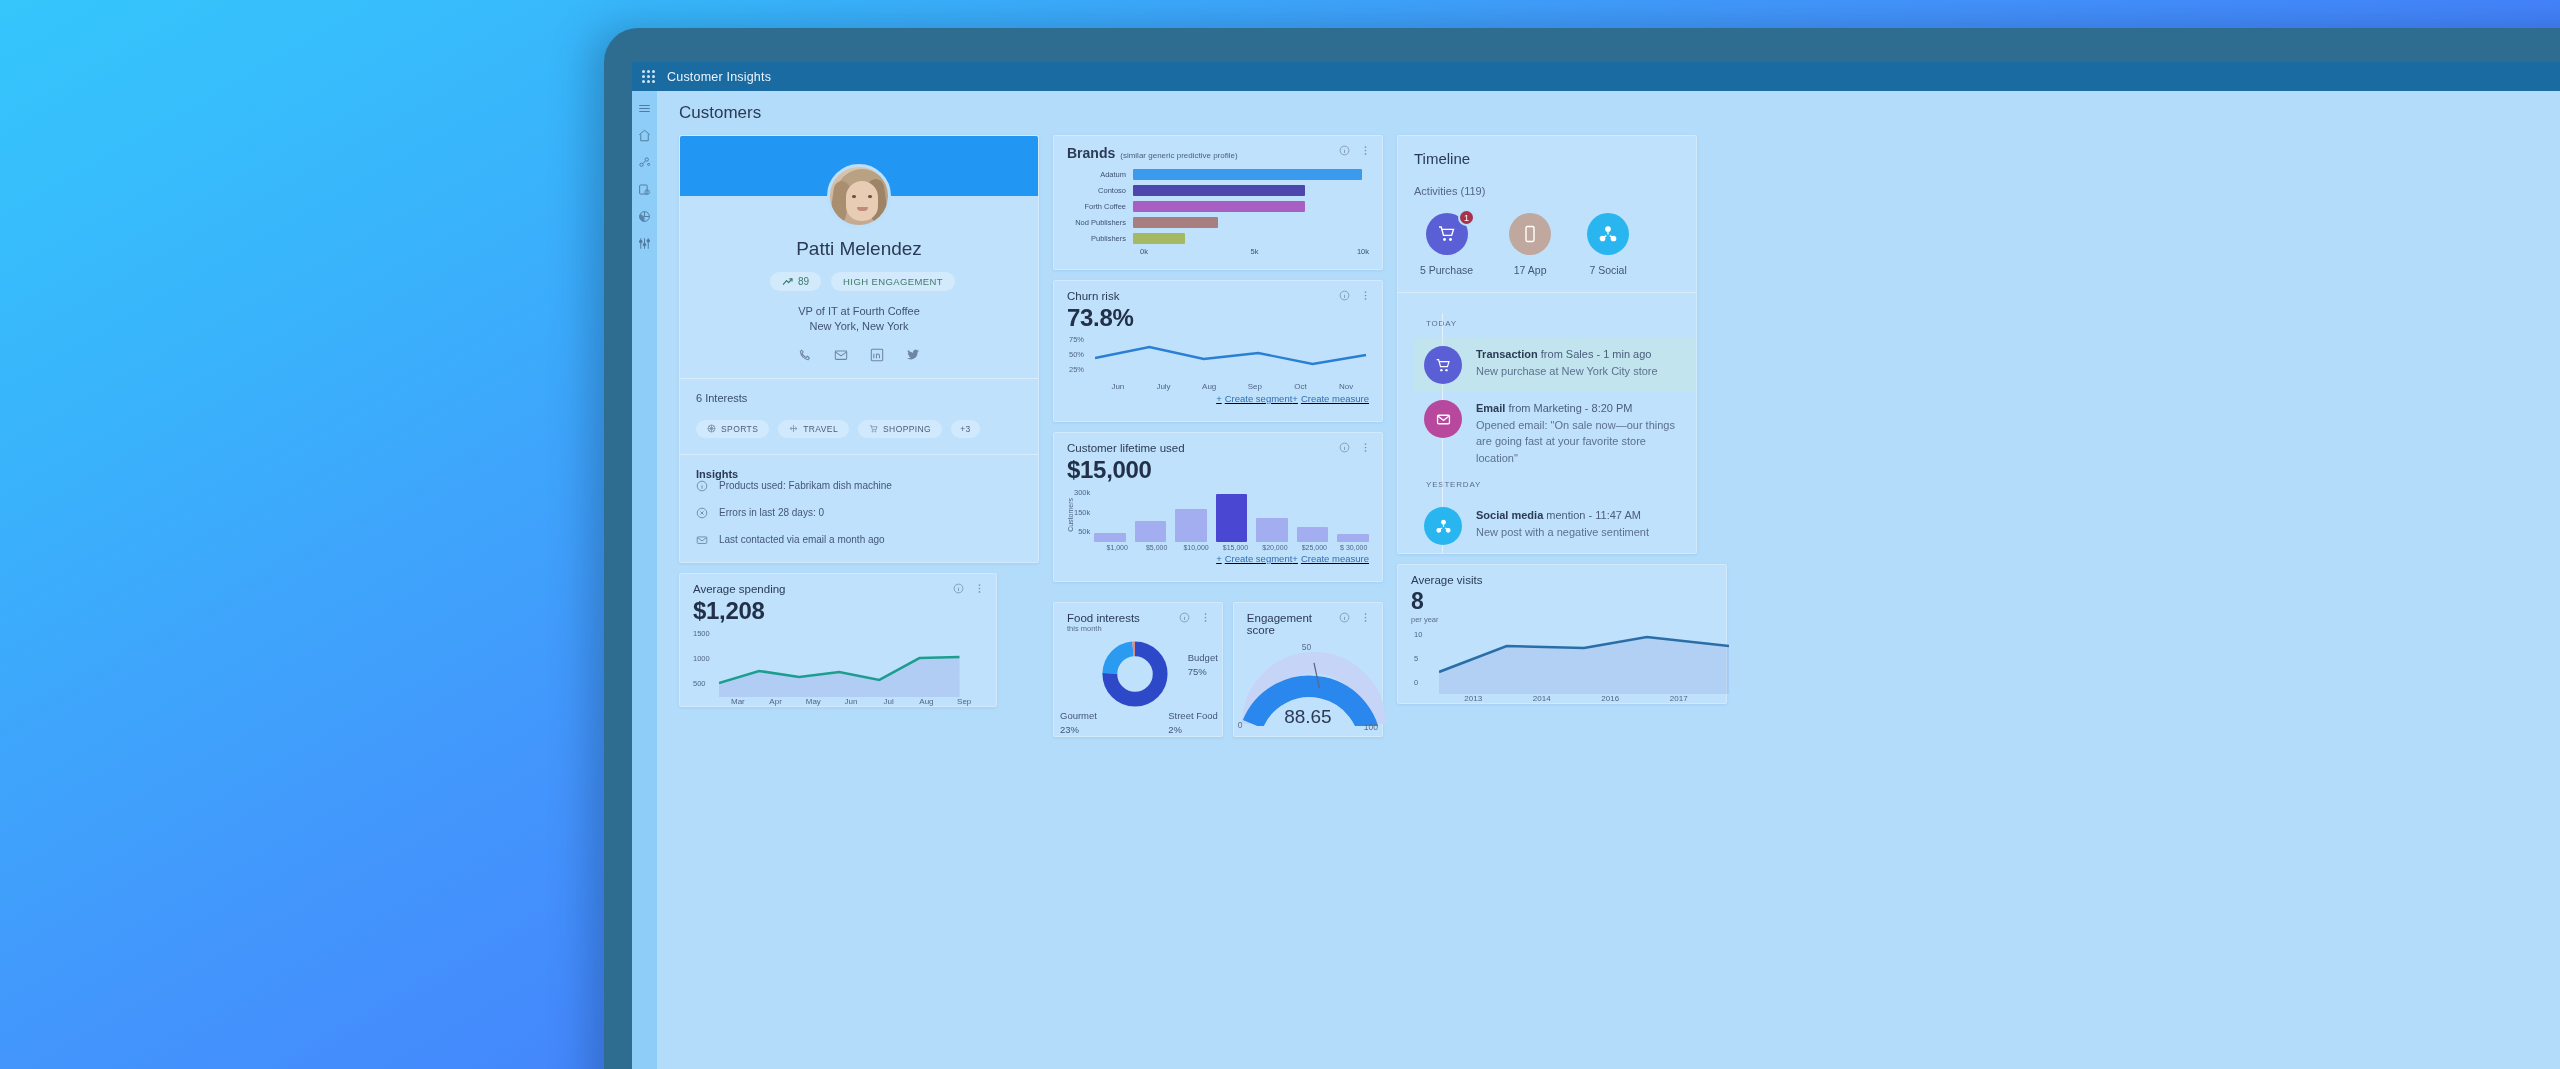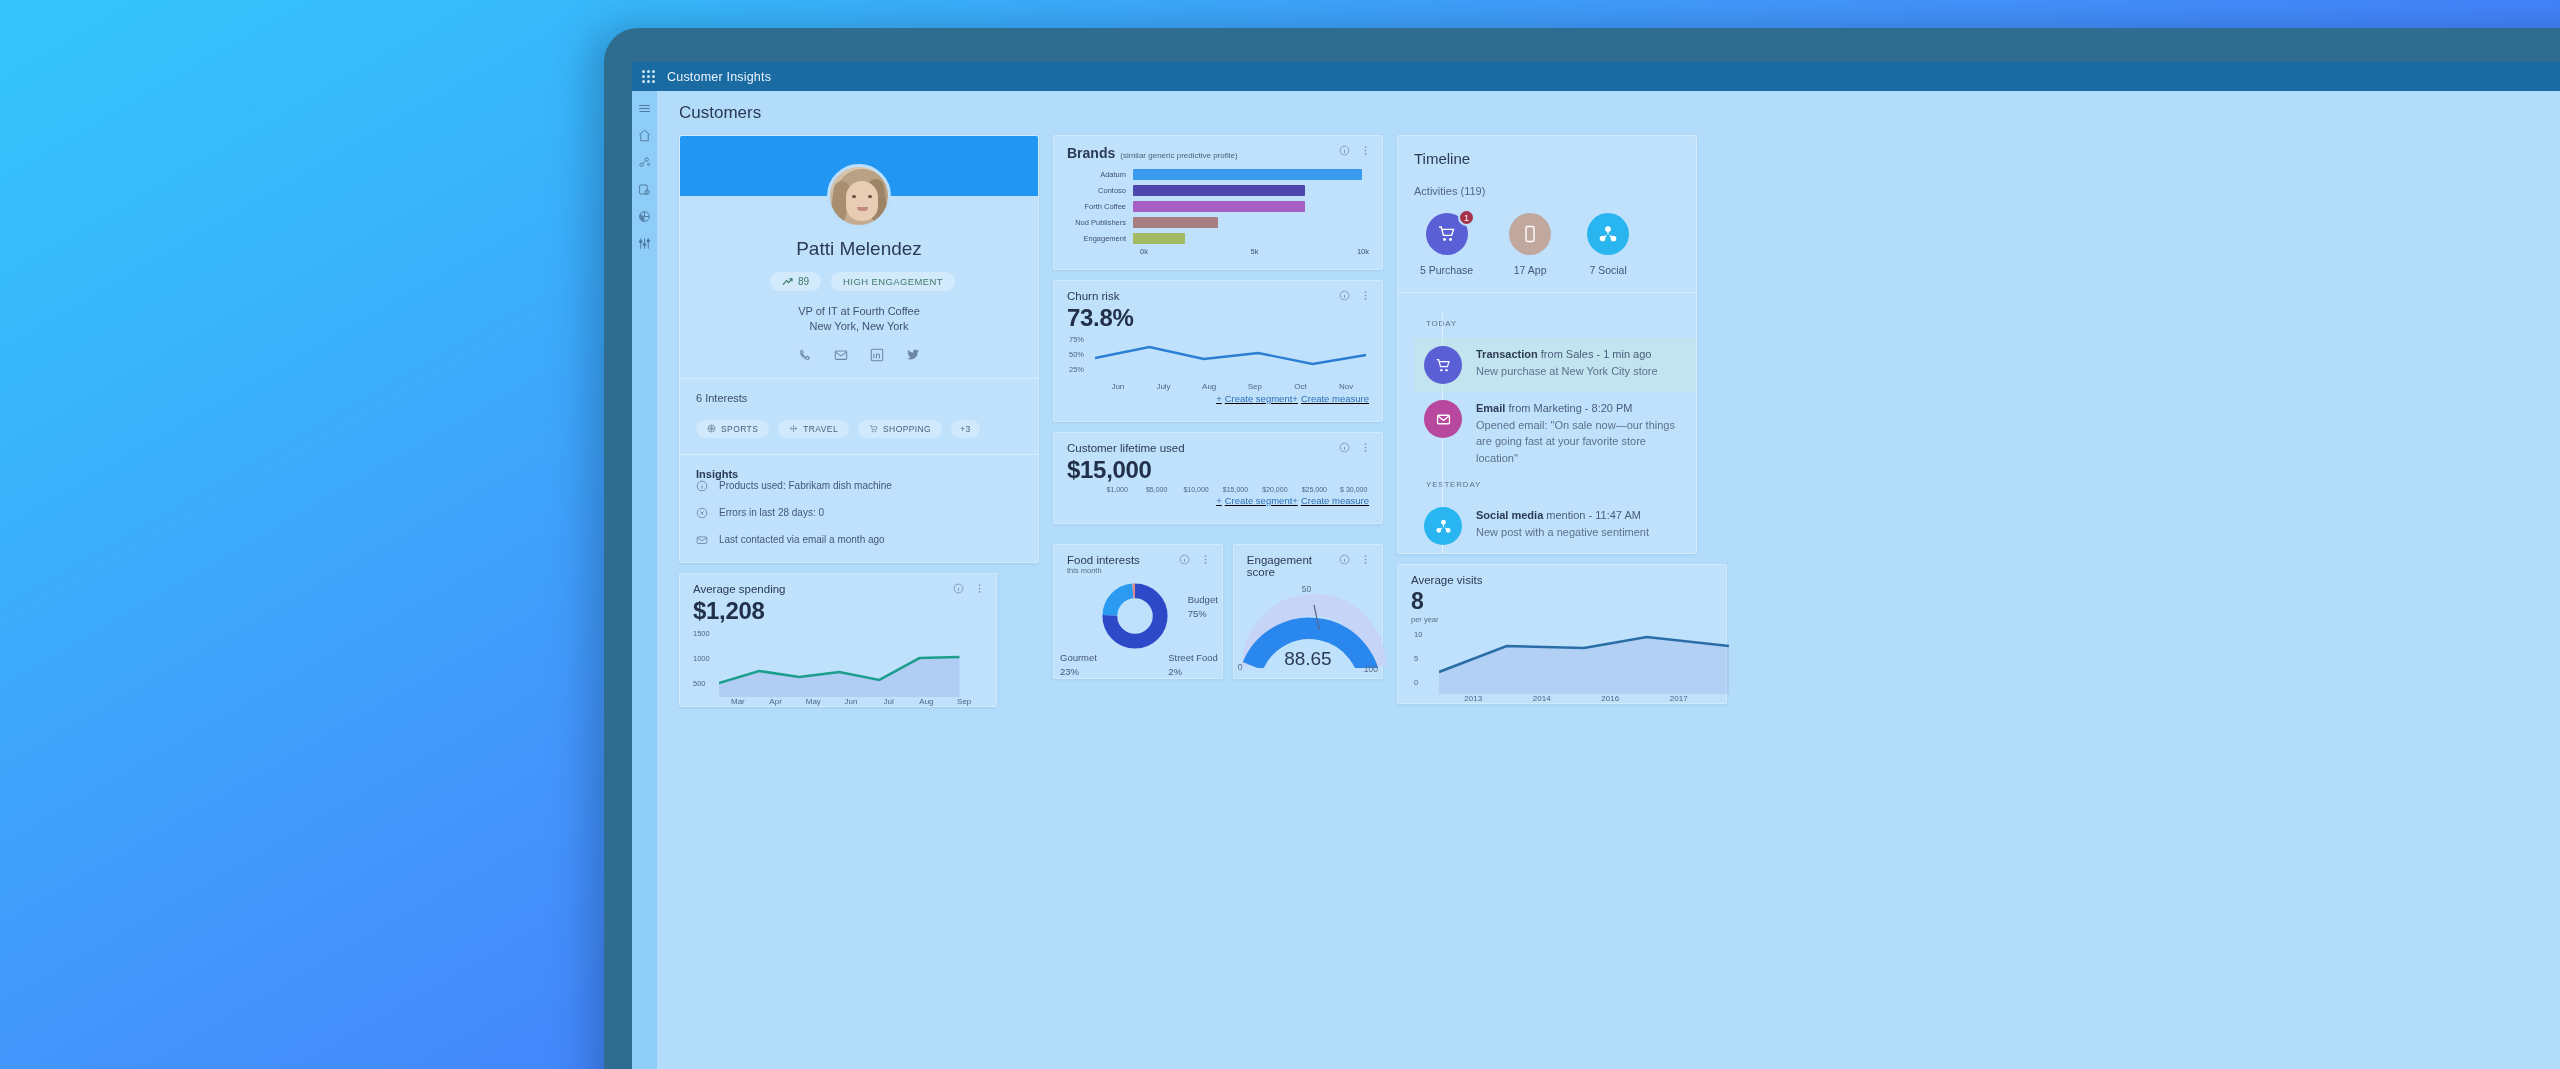--- a/index.html
+++ b/index.html
@@ -413,21 +413,21 @@
                     <span class="bar-fill" style="width:73%;background:#a85fc4;display:block"></span>
                   </span>
                 </div>
               <div class="bar-row">
                   <span class="bar-lab">Nod Publishers</span>
                   <span class="bar-track">
                     <span class="bar-fill" style="width:36%;background:#a87f81;display:block"></span>
                   </span>
                 </div>
               <div class="bar-row">
-                  <span class="bar-lab">Engagement</span>
+                  <span class="bar-lab">Publishers</span>
                   <span class="bar-track">
                     <span class="bar-fill" style="width:22%;background:#a5b862;display:block"></span>
                   </span>
                 </div>
               <div class="bar-axis">
                 <span>0k</span>
                 <span>5k</span>
                 <span>10k</span>
               </div>
             </div>
@@ -489,20 +489,37 @@
                 <span class="ic-more">
                     <svg viewBox="0 0 14 14" fill="#44567a">
                       <circle cx="7" cy="2.6" r="1.1"></circle>
                       <circle cx="7" cy="7" r="1.1"></circle>
                       <circle cx="7" cy="11.4" r="1.1"></circle>
                     </svg>
                   </span>
               </span>
             </div>
             <div class="metric">$15,000</div>
+            <div class="clv-wrap">
+              <div class="clv-ylab">Customers</div>
+              <div class="clv-yticks">
+                <span>300k</span>
+                <span>150k</span>
+                <span>50k</span>
+              </div>
+              <div class="clv-bars">
+                <span class="clv-bar" style="height:17%"></span>
+                <span class="clv-bar" style="height:38%"></span>
+                <span class="clv-bar" style="height:62%"></span>
+                <span class="clv-bar sel" style="height:88%"></span>
+                <span class="clv-bar" style="height:44%"></span>
+                <span class="clv-bar" style="height:28%"></span>
+                <span class="clv-bar" style="height:15%"></span>
+              </div>
+            </div>
             <div class="clv-xax">
               <span>$1,000</span>
               <span>$5,000</span>
               <span>$10,000</span>
               <span>$15,000</span>
               <span>$20,000</span>
               <span>$25,000</span>
               <span>$ 30,000</span>
             </div>
             <div class="foot-acts">

